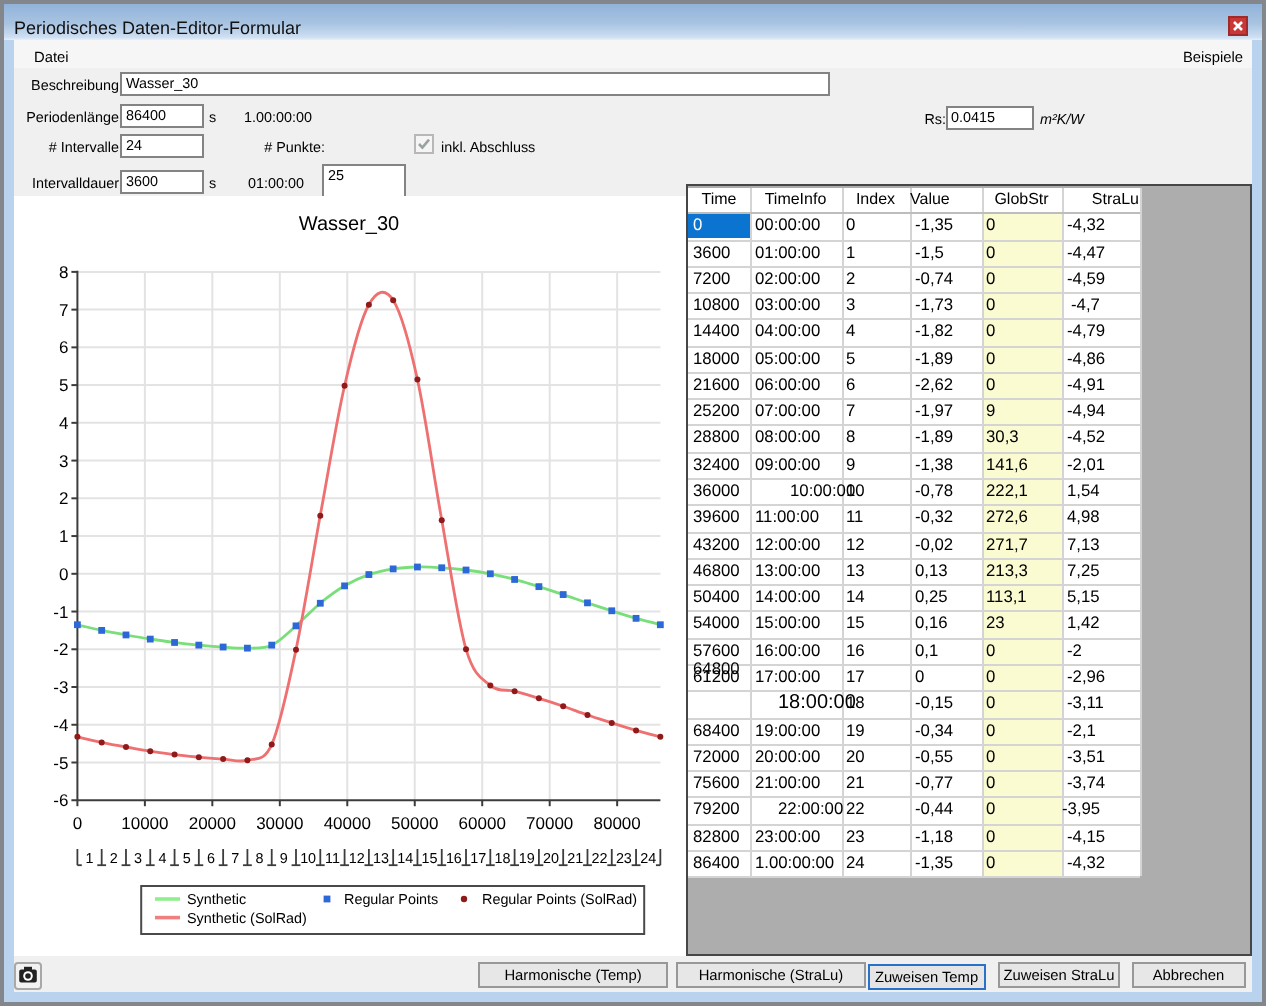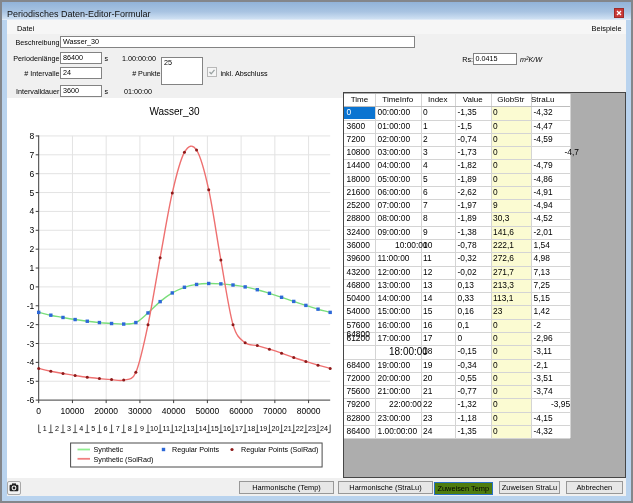--- a/index.html
+++ b/index.html
@@ -32,21 +32,21 @@
 <div class="inp" style="left:60px;top:36px;width:355px;height:12px">Wasser_30</div>
 
 <div class="lbl" style="left:0;top:53.5px;width:61.5px">Periodenlänge:</div>
 <div class="inp" style="left:60px;top:51.5px;width:42px;height:12px">86400</div>
 <div class="txt" style="left:104.5px;top:53.5px">s</div>
 <div class="txt" style="left:122px;top:53.5px">1.00:00:00</div>
 
 <div class="lbl" style="left:0;top:69px;width:61.5px"># Intervalle:</div>
 <div class="inp" style="left:60px;top:67px;width:42px;height:12px">24</div>
 <div class="lbl" style="left:100px;top:69px;width:62.5px"># Punkte:</div>
-<div class="inp" style="left:161px;top:57px;width:42px;height:28px">25</div>
+<div class="inp" style="left:161px;top:82px;width:42px;height:28px">25</div>
 <div class="a" style="left:207px;top:67px;width:10px;height:10px;background:#f5f5f5;border:1px solid #b8b8b8;box-sizing:border-box">
 <svg width="8" height="8" style="position:absolute;left:0;top:0" viewBox="0 0 8 8">
       <path d="M1.5 4 L3.2 5.8 L6.5 1.8" stroke="#9aa2a2" stroke-width="1.3" fill="none"></path>
     </svg>
 </div>
 <div class="txt" style="left:220.5px;top:69px">inkl. Abschluss</div>
 
 <div class="lbl" style="left:0;top:86.5px;width:61.5px">Intervalldauer:</div>
 <div class="inp" style="left:60px;top:84.5px;width:42px;height:12px">3600</div>
 <div class="txt" style="left:104.5px;top:86.5px">s</div>
@@ -318,23 +318,23 @@
 <div style="position:absolute;left:344.0px;top:358.5px;width:225.5px;height:1px;background:#d4d4d4"></div>
 <div style="position:absolute;left:344.0px;top:371.8px;width:225.5px;height:1px;background:#d4d4d4"></div>
 <div style="position:absolute;left:344.0px;top:385.1px;width:225.5px;height:1px;background:#d4d4d4"></div>
 <div style="position:absolute;left:344.0px;top:398.4px;width:225.5px;height:1px;background:#d4d4d4"></div>
 <div style="position:absolute;left:344.0px;top:411.6px;width:225.5px;height:1px;background:#d4d4d4"></div>
 <div style="position:absolute;left:344.0px;top:424.9px;width:225.5px;height:1px;background:#d4d4d4"></div>
 <div style="position:absolute;left:344.0px;top:438.2px;width:225.5px;height:1px;background:#d4d4d4"></div>
 <div style="position:absolute;left:344.0px;top:93.5px;width:31.0px;text-align:center;font-size:8px;line-height:12.7px;color:#000">Time</div>
 <div style="position:absolute;left:375.0px;top:93.5px;width:45.5px;text-align:center;font-size:8px;line-height:12.7px;color:#000">TimeInfo</div>
 <div style="position:absolute;left:420.5px;top:93.5px;width:34.5px;text-align:center;font-size:8px;line-height:12.7px;color:#000">Index</div>
-<div style="position:absolute;left:455.0px;top:93.5px;width:35.5px;text-align:center;font-size:8px;line-height:12.7px;color:#000">Value</div>
+<div style="position:absolute;left:455.0px;top:93.5px;width:35.5px;text-align:left;font-size:8px;line-height:12.7px;color:#000">Value</div>
 <div style="position:absolute;left:490.5px;top:93.5px;width:40.5px;text-align:center;font-size:8px;line-height:12.7px;color:#000">GlobStr</div>
-<div style="position:absolute;left:531.0px;top:93.5px;width:38.5px;text-align:left;font-size:8px;line-height:12.7px;color:#000">StraLu</div>
+<div style="position:absolute;left:531.0px;top:93.5px;width:38.5px;text-align:right;font-size:8px;line-height:12.7px;color:#000">StraLu</div>
 <div style="position:absolute;left:344.0px;top:106.2px;width:28.0px;font-size:8.4px;line-height:13.3px;color:#fff;padding-left:2.5px">0</div>
 <div style="position:absolute;left:375.0px;top:106.2px;width:42.5px;font-size:8.4px;line-height:13.3px;color:#000;padding-left:2.5px">00:00:00</div>
 <div style="position:absolute;left:420.5px;top:106.2px;width:31.5px;font-size:8.4px;line-height:13.3px;color:#000;padding-left:2.5px">0</div>
 <div style="position:absolute;left:455.0px;top:106.2px;width:32.5px;font-size:8.4px;line-height:13.3px;color:#000;padding-left:2.5px">-1,35</div>
 <div style="position:absolute;left:490.5px;top:106.2px;width:37.5px;font-size:8.4px;line-height:13.3px;color:#000;padding-left:2.5px">0</div>
 <div style="position:absolute;left:531.0px;top:106.2px;width:35.5px;font-size:8.4px;line-height:13.3px;color:#000;padding-left:2.5px">-4,32</div>
 <div style="position:absolute;left:344.0px;top:119.5px;width:28.0px;font-size:8.4px;line-height:13.3px;color:#000;padding-left:2.5px">3600</div>
 <div style="position:absolute;left:375.0px;top:119.5px;width:42.5px;font-size:8.4px;line-height:13.3px;color:#000;padding-left:2.5px">01:00:00</div>
 <div style="position:absolute;left:420.5px;top:119.5px;width:31.5px;font-size:8.4px;line-height:13.3px;color:#000;padding-left:2.5px">1</div>
 <div style="position:absolute;left:455.0px;top:119.5px;width:32.5px;font-size:8.4px;line-height:13.3px;color:#000;padding-left:2.5px">-1,5</div>
@@ -344,21 +344,21 @@
 <div style="position:absolute;left:375.0px;top:132.8px;width:42.5px;font-size:8.4px;line-height:13.3px;color:#000;padding-left:2.5px">02:00:00</div>
 <div style="position:absolute;left:420.5px;top:132.8px;width:31.5px;font-size:8.4px;line-height:13.3px;color:#000;padding-left:2.5px">2</div>
 <div style="position:absolute;left:455.0px;top:132.8px;width:32.5px;font-size:8.4px;line-height:13.3px;color:#000;padding-left:2.5px">-0,74</div>
 <div style="position:absolute;left:490.5px;top:132.8px;width:37.5px;font-size:8.4px;line-height:13.3px;color:#000;padding-left:2.5px">0</div>
 <div style="position:absolute;left:531.0px;top:132.8px;width:35.5px;font-size:8.4px;line-height:13.3px;color:#000;padding-left:2.5px">-4,59</div>
 <div style="position:absolute;left:344.0px;top:146.0px;width:28.0px;font-size:8.4px;line-height:13.3px;color:#000;padding-left:2.5px">10800</div>
 <div style="position:absolute;left:375.0px;top:146.0px;width:42.5px;font-size:8.4px;line-height:13.3px;color:#000;padding-left:2.5px">03:00:00</div>
 <div style="position:absolute;left:420.5px;top:146.0px;width:31.5px;font-size:8.4px;line-height:13.3px;color:#000;padding-left:2.5px">3</div>
 <div style="position:absolute;left:455.0px;top:146.0px;width:32.5px;font-size:8.4px;line-height:13.3px;color:#000;padding-left:2.5px">-1,73</div>
 <div style="position:absolute;left:490.5px;top:146.0px;width:37.5px;font-size:8.4px;line-height:13.3px;color:#000;padding-left:2.5px">0</div>
-<div style="position:absolute;left:562px;top:146.0px;width:35.5px;font-size:8.4px;line-height:13.3px;color:#000;padding-left:2.5px">-4,7</div>
+<div style="position:absolute;left:533px;top:146.0px;width:35.5px;font-size:8.4px;line-height:13.3px;color:#000;padding-left:2.5px">-4,7</div>
 <div style="position:absolute;left:344.0px;top:159.3px;width:28.0px;font-size:8.4px;line-height:13.3px;color:#000;padding-left:2.5px">14400</div>
 <div style="position:absolute;left:375.0px;top:159.3px;width:42.5px;font-size:8.4px;line-height:13.3px;color:#000;padding-left:2.5px">04:00:00</div>
 <div style="position:absolute;left:420.5px;top:159.3px;width:31.5px;font-size:8.4px;line-height:13.3px;color:#000;padding-left:2.5px">4</div>
 <div style="position:absolute;left:455.0px;top:159.3px;width:32.5px;font-size:8.4px;line-height:13.3px;color:#000;padding-left:2.5px">-1,82</div>
 <div style="position:absolute;left:490.5px;top:159.3px;width:37.5px;font-size:8.4px;line-height:13.3px;color:#000;padding-left:2.5px">0</div>
 <div style="position:absolute;left:531.0px;top:159.3px;width:35.5px;font-size:8.4px;line-height:13.3px;color:#000;padding-left:2.5px">-4,79</div>
 <div style="position:absolute;left:344.0px;top:172.6px;width:28.0px;font-size:8.4px;line-height:13.3px;color:#000;padding-left:2.5px">18000</div>
 <div style="position:absolute;left:375.0px;top:172.6px;width:42.5px;font-size:8.4px;line-height:13.3px;color:#000;padding-left:2.5px">05:00:00</div>
 <div style="position:absolute;left:420.5px;top:172.6px;width:31.5px;font-size:8.4px;line-height:13.3px;color:#000;padding-left:2.5px">5</div>
 <div style="position:absolute;left:455.0px;top:172.6px;width:32.5px;font-size:8.4px;line-height:13.3px;color:#000;padding-left:2.5px">-1,89</div>
@@ -408,21 +408,21 @@
 <div style="position:absolute;left:531.0px;top:265.6px;width:35.5px;font-size:8.4px;line-height:13.3px;color:#000;padding-left:2.5px">7,13</div>
 <div style="position:absolute;left:344.0px;top:278.8px;width:28.0px;font-size:8.4px;line-height:13.3px;color:#000;padding-left:2.5px">46800</div>
 <div style="position:absolute;left:375.0px;top:278.8px;width:42.5px;font-size:8.4px;line-height:13.3px;color:#000;padding-left:2.5px">13:00:00</div>
 <div style="position:absolute;left:420.5px;top:278.8px;width:31.5px;font-size:8.4px;line-height:13.3px;color:#000;padding-left:2.5px">13</div>
 <div style="position:absolute;left:455.0px;top:278.8px;width:32.5px;font-size:8.4px;line-height:13.3px;color:#000;padding-left:2.5px">0,13</div>
 <div style="position:absolute;left:490.5px;top:278.8px;width:37.5px;font-size:8.4px;line-height:13.3px;color:#000;padding-left:2.5px">213,3</div>
 <div style="position:absolute;left:531.0px;top:278.8px;width:35.5px;font-size:8.4px;line-height:13.3px;color:#000;padding-left:2.5px">7,25</div>
 <div style="position:absolute;left:344.0px;top:292.1px;width:28.0px;font-size:8.4px;line-height:13.3px;color:#000;padding-left:2.5px">50400</div>
 <div style="position:absolute;left:375.0px;top:292.1px;width:42.5px;font-size:8.4px;line-height:13.3px;color:#000;padding-left:2.5px">14:00:00</div>
 <div style="position:absolute;left:420.5px;top:292.1px;width:31.5px;font-size:8.4px;line-height:13.3px;color:#000;padding-left:2.5px">14</div>
-<div style="position:absolute;left:455.0px;top:292.1px;width:32.5px;font-size:8.4px;line-height:13.3px;color:#000;padding-left:2.5px">0,33</div>
+<div style="position:absolute;left:455.0px;top:292.1px;width:32.5px;font-size:8.4px;line-height:13.3px;color:#000;padding-left:2.5px">0,25</div>
 <div style="position:absolute;left:490.5px;top:292.1px;width:37.5px;font-size:8.4px;line-height:13.3px;color:#000;padding-left:2.5px">113,1</div>
 <div style="position:absolute;left:531.0px;top:292.1px;width:35.5px;font-size:8.4px;line-height:13.3px;color:#000;padding-left:2.5px">5,15</div>
 <div style="position:absolute;left:344.0px;top:305.4px;width:28.0px;font-size:8.4px;line-height:13.3px;color:#000;padding-left:2.5px">54000</div>
 <div style="position:absolute;left:375.0px;top:305.4px;width:42.5px;font-size:8.4px;line-height:13.3px;color:#000;padding-left:2.5px">15:00:00</div>
 <div style="position:absolute;left:420.5px;top:305.4px;width:31.5px;font-size:8.4px;line-height:13.3px;color:#000;padding-left:2.5px">15</div>
 <div style="position:absolute;left:455.0px;top:305.4px;width:32.5px;font-size:8.4px;line-height:13.3px;color:#000;padding-left:2.5px">0,16</div>
 <div style="position:absolute;left:490.5px;top:305.4px;width:37.5px;font-size:8.4px;line-height:13.3px;color:#000;padding-left:2.5px">23</div>
 <div style="position:absolute;left:531.0px;top:305.4px;width:35.5px;font-size:8.4px;line-height:13.3px;color:#000;padding-left:2.5px">1,42</div>
 <div style="position:absolute;left:344.0px;top:318.7px;width:28.0px;font-size:8.4px;line-height:13.3px;color:#000;padding-left:2.5px">57600</div>
 <div style="position:absolute;left:375.0px;top:318.7px;width:42.5px;font-size:8.4px;line-height:13.3px;color:#000;padding-left:2.5px">16:00:00</div>
@@ -456,23 +456,23 @@
 <div style="position:absolute;left:531.0px;top:371.8px;width:35.5px;font-size:8.4px;line-height:13.3px;color:#000;padding-left:2.5px">-3,51</div>
 <div style="position:absolute;left:344.0px;top:385.1px;width:28.0px;font-size:8.4px;line-height:13.3px;color:#000;padding-left:2.5px">75600</div>
 <div style="position:absolute;left:375.0px;top:385.1px;width:42.5px;font-size:8.4px;line-height:13.3px;color:#000;padding-left:2.5px">21:00:00</div>
 <div style="position:absolute;left:420.5px;top:385.1px;width:31.5px;font-size:8.4px;line-height:13.3px;color:#000;padding-left:2.5px">21</div>
 <div style="position:absolute;left:455.0px;top:385.1px;width:32.5px;font-size:8.4px;line-height:13.3px;color:#000;padding-left:2.5px">-0,77</div>
 <div style="position:absolute;left:490.5px;top:385.1px;width:37.5px;font-size:8.4px;line-height:13.3px;color:#000;padding-left:2.5px">0</div>
 <div style="position:absolute;left:531.0px;top:385.1px;width:35.5px;font-size:8.4px;line-height:13.3px;color:#000;padding-left:2.5px">-3,74</div>
 <div style="position:absolute;left:344.0px;top:398.4px;width:28.0px;font-size:8.4px;line-height:13.3px;color:#000;padding-left:2.5px">79200</div>
 <div style="position:absolute;left:375.0px;top:398.4px;width:42.5px;font-size:8.4px;line-height:13.3px;color:#000;padding-left:14px">22:00:00</div>
 <div style="position:absolute;left:420.5px;top:398.4px;width:31.5px;font-size:8.4px;line-height:13.3px;color:#000;padding-left:2.5px">22</div>
-<div style="position:absolute;left:455.0px;top:398.4px;width:32.5px;font-size:8.4px;line-height:13.3px;color:#000;padding-left:2.5px">-1,32</div>
+<div style="position:absolute;left:455.0px;top:398.4px;width:32.5px;font-size:8.4px;line-height:13.3px;color:#000;padding-left:2.5px">-0,44</div>
 <div style="position:absolute;left:490.5px;top:398.4px;width:37.5px;font-size:8.4px;line-height:13.3px;color:#000;padding-left:2.5px">0</div>
-<div style="position:absolute;left:531.0px;top:398.4px;width:35.5px;font-size:8.4px;line-height:13.3px;color:#000;padding-left:20px">-3,95</div>
+<div style="position:absolute;left:531.0px;top:398.4px;width:35.5px;font-size:8.4px;line-height:13.3px;color:#000;padding-left:0">-3,95</div>
 <div style="position:absolute;left:344.0px;top:411.6px;width:28.0px;font-size:8.4px;line-height:13.3px;color:#000;padding-left:2.5px">82800</div>
 <div style="position:absolute;left:375.0px;top:411.6px;width:42.5px;font-size:8.4px;line-height:13.3px;color:#000;padding-left:2.5px">23:00:00</div>
 <div style="position:absolute;left:420.5px;top:411.6px;width:31.5px;font-size:8.4px;line-height:13.3px;color:#000;padding-left:2.5px">23</div>
 <div style="position:absolute;left:455.0px;top:411.6px;width:32.5px;font-size:8.4px;line-height:13.3px;color:#000;padding-left:2.5px">-1,18</div>
 <div style="position:absolute;left:490.5px;top:411.6px;width:37.5px;font-size:8.4px;line-height:13.3px;color:#000;padding-left:2.5px">0</div>
 <div style="position:absolute;left:531.0px;top:411.6px;width:35.5px;font-size:8.4px;line-height:13.3px;color:#000;padding-left:2.5px">-4,15</div>
 <div style="position:absolute;left:344.0px;top:424.9px;width:28.0px;font-size:8.4px;line-height:13.3px;color:#000;padding-left:2.5px">86400</div>
 <div style="position:absolute;left:375.0px;top:424.9px;width:42.5px;font-size:8.4px;line-height:13.3px;color:#000;padding-left:2.5px">1.00:00:00</div>
 <div style="position:absolute;left:420.5px;top:424.9px;width:31.5px;font-size:8.4px;line-height:13.3px;color:#000;padding-left:2.5px">24</div>
 <div style="position:absolute;left:455.0px;top:424.9px;width:32.5px;font-size:8.4px;line-height:13.3px;color:#000;padding-left:2.5px">-1,35</div>
@@ -483,15 +483,15 @@
 <div class="a" style="left:7px;top:481px;width:14px;height:13.5px;background:#f2f2f2;border:1px solid #a8a8a8;border-radius:2px;box-sizing:border-box">
 <svg width="12" height="11" viewBox="0 0 12 11" style="position:absolute;left:0;top:0">
       <rect x="1.6" y="2.8" width="8.8" height="6.4" rx="1" fill="#222"></rect>
       <rect x="4" y="1.4" width="4" height="2" fill="#222"></rect>
       <circle cx="6" cy="6" r="2.4" fill="#fff"></circle>
       <circle cx="6" cy="6" r="1.4" fill="#222"></circle>
     </svg>
 </div>
 <div class="btn" style="left:239px;top:481px;width:95px;height:13px;line-height:11px">Harmonische (Temp)</div>
 <div class="btn" style="left:338px;top:481px;width:95px;height:13px;line-height:11px">Harmonische (StraLu)</div>
-<div class="btn" style="left:434px;top:481.5px;width:58.5px;height:13px;line-height:11px;border:1.5px solid #2a72c8;background:#4d7c0f">Zuweisen Temp</div>
+<div class="btn" style="left:434px;top:481.5px;width:58.5px;height:13px;line-height:11px;border:1.5px solid #2a72c8;background:#e5e5e5">Zuweisen Temp</div>
 <div class="btn" style="left:499px;top:481px;width:61px;height:13px;line-height:11px">Zuweisen StraLu</div>
 <div class="btn" style="left:566px;top:481px;width:56.5px;height:13px;line-height:11px">Abbrechen</div>
 
 </body></html>

